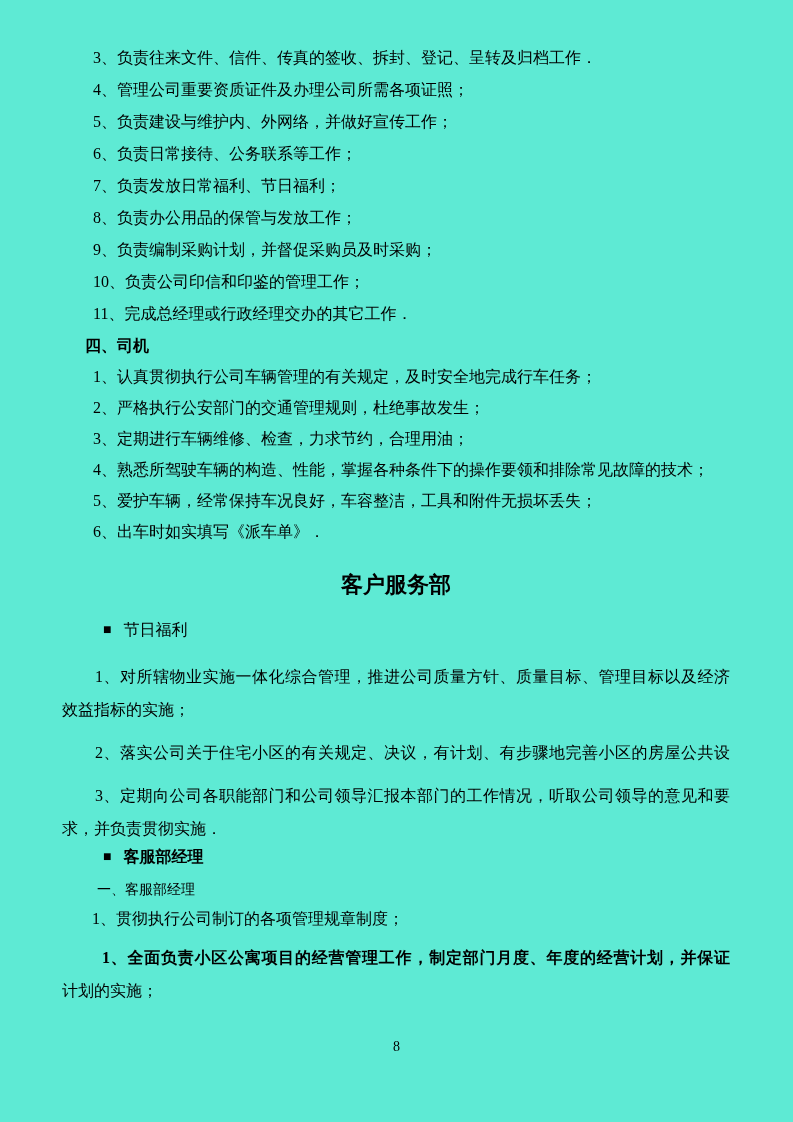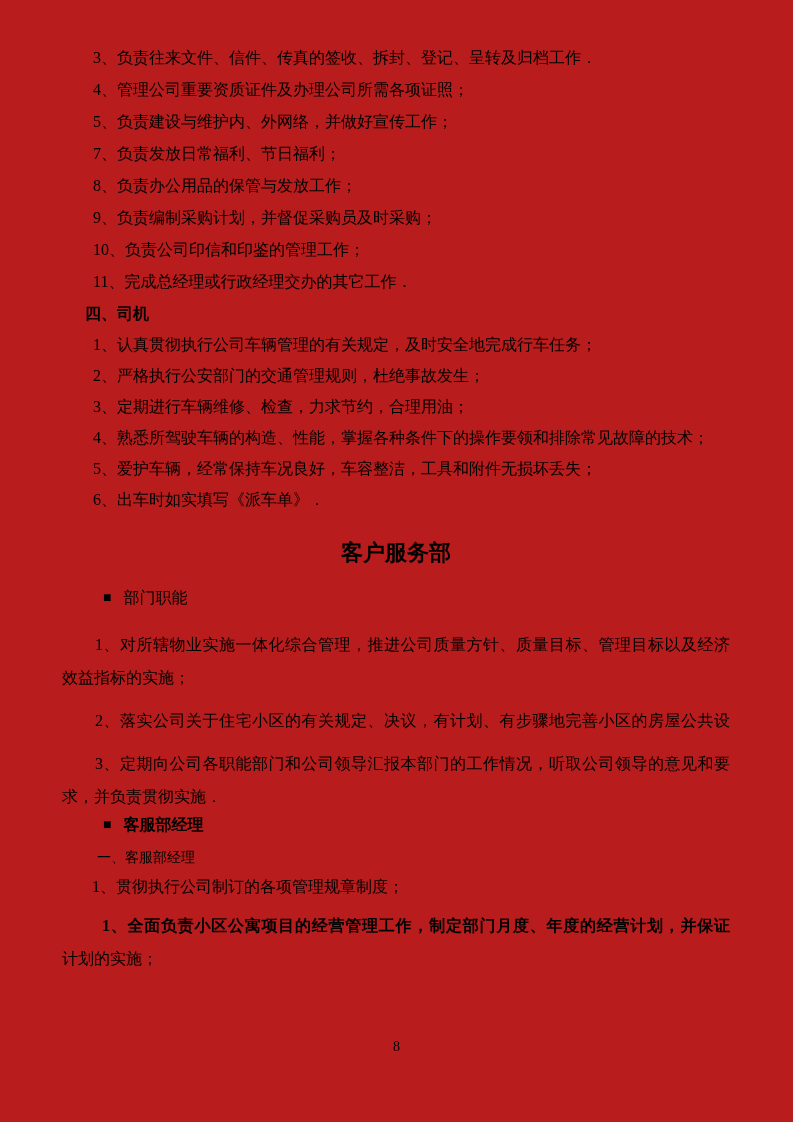--- a/index.html
+++ b/index.html
@@ -1,19 +1,19 @@
 <!DOCTYPE html>
 <html><head>
 <meta charset="utf-8">
 <style>
   html,body{margin:0;padding:0;background:#ffffff;}
   .page{
     position:relative;
     width:793px;height:1122px;
-    background:#b91c1c;color:#000;
+    background:#5eead4;color:#000;
     font-family:"Liberation Serif", serif;
     box-sizing:border-box;
     padding:48px 63px 0 62px;
     overflow:hidden;
   }
   
   .li{
     font-size:16px;line-height:20px;margin:0 0 12px 0;
     padding-left:31px;
     white-space:nowrap;
@@ -66,39 +66,40 @@
   }
 </style>
 </head>
 <body>
 
 <div class="page">
 
   <div class="li">3、负责往来文件、信件、传真的签收、拆封、登记、呈转及归档工作．</div>
   <div class="li">4、管理公司重要资质证件及办理公司所需各项证照；</div>
   <div class="li">5、负责建设与维护内、外网络，并做好宣传工作；</div>
+  <div class="li">6、负责日常接待、公务联系等工作；</div>
   <div class="li">7、负责发放日常福利、节日福利；</div>
   <div class="li">8、负责办公用品的保管与发放工作；</div>
   <div class="li">9、负责编制采购计划，并督促采购员及时采购；</div>
   <div class="li">10、负责公司印信和印鉴的管理工作；</div>
   <div class="li">11、完成总经理或行政经理交办的其它工作．</div>
 
   <div class="driver-head">四、司机</div>
 
   <div class="li li-tight">1、认真贯彻执行公司车辆管理的有关规定，及时安全地完成行车任务；</div>
   <div class="li li-tight">2、严格执行公安部门的交通管理规则，杜绝事故发生；</div>
   <div class="li li-tight">3、定期进行车辆维修、检查，力求节约，合理用油；</div>
   <div class="li li-tight">4、熟悉所驾驶车辆的构造、性能，掌握各种条件下的操作要领和排除常见故障的技术；</div>
   <div class="li li-tight">5、爱护车辆，经常保持车况良好，车容整洁，工具和附件无损坏丢失；</div>
   <div class="li li-tight">6、出车时如实填写《派车单》．</div>
 
   <div class="title">客户服务部</div>
 
   <div class="marker">
-    <span class="sq">■</span><span>部门职能</span>
+    <span class="sq">■</span><span>节日福利</span>
   </div>
 
   <div class="para first">
     <div class="pl1">1、对所辖物业实施一体化综合管理，推进公司质量方针、质量目标、管理目标以及经济</div>
     <div class="pl2">效益指标的实施；</div>
   </div>
   <div class="para">
     <div class="pl1">2、落实公司关于住宅小区的有关规定、决议，有计划、有步骤地完善小区的房屋公共设</div>
   </div>
   <div class="para">

